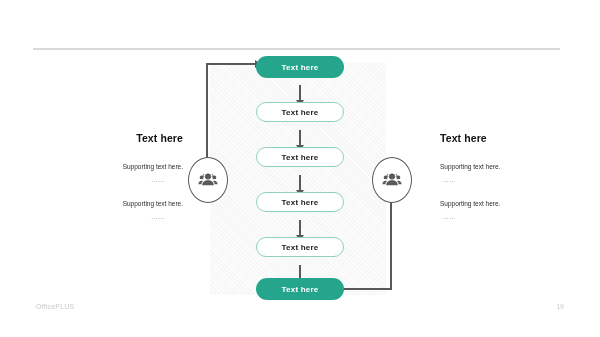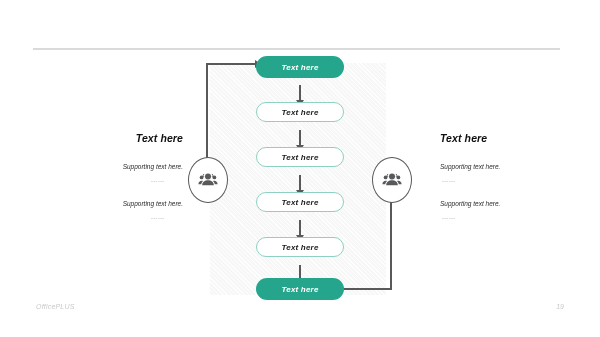--- a/index.html
+++ b/index.html
@@ -10,21 +10,20 @@
   body {
     font-family: "Liberation Sans", sans-serif;
     -webkit-font-smoothing: antialiased;
   }
   #slide {
     position: relative;
     width: 600px;
     height: 337px;
     background: #ffffff;
     overflow: hidden;
-    font-style: italic;
   }
 
   
   .top-rule {
     position: absolute;
     left: 33px;
     top: 48px;
     width: 527px;
     height: 2px;
     background: #d9dadb;

